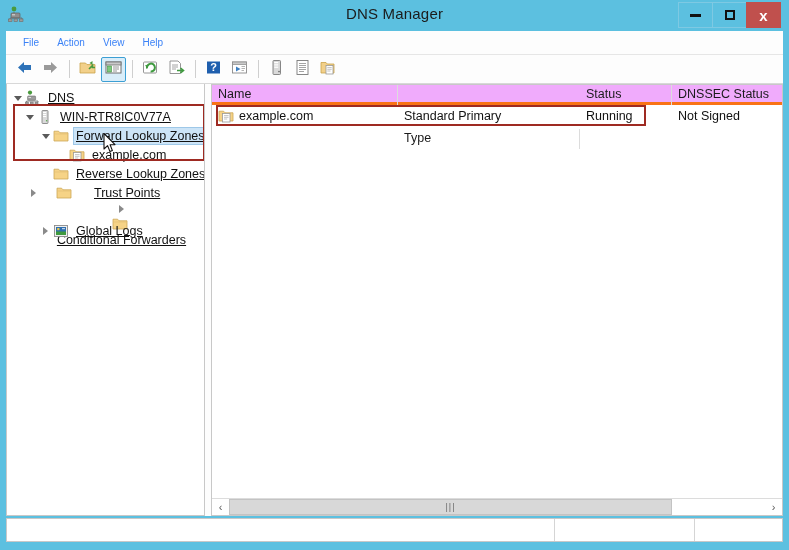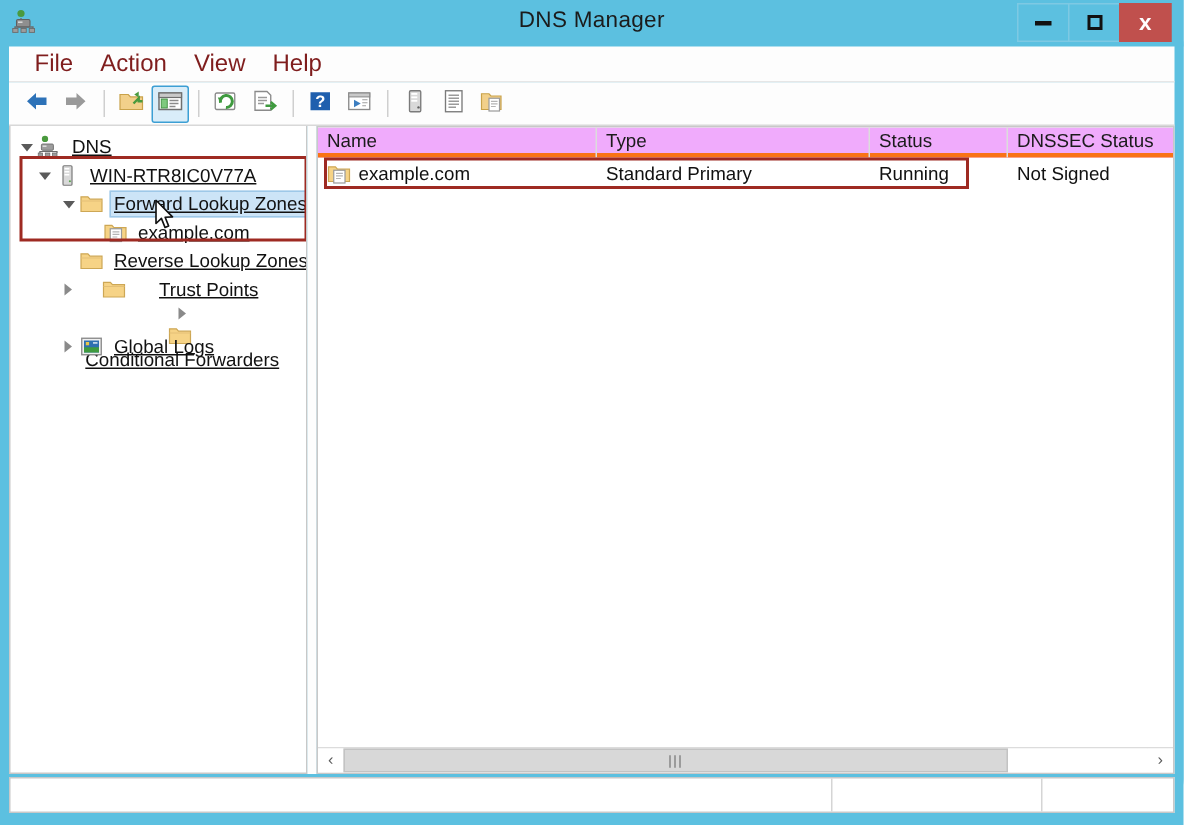--- a/index.html
+++ b/index.html
@@ -5,21 +5,21 @@
   html,body{margin:0;padding:0;}
   body{
     width:789px;height:550px;overflow:hidden;
     background:#5cc0e0;
     font-family:"Liberation Sans", sans-serif;
     font-size:12px;color:#1a1a1a;
     -webkit-font-smoothing:antialiased;
   }
   .window{
     position:absolute;left:0;top:0;width:789px;height:550px;
-    background:#5cc0e0;box-sizing:border-box;border-radius:31px;
+    background:#5cc0e0;box-sizing:border-box;
   }
 
   
   .titlebar{
     position:absolute;left:0;top:0;width:789px;height:31px;
     background:#5cc0e0;
   }
   .title-icon{
     position:absolute;left:8px;top:6px;width:18px;height:18px;
   }
@@ -40,21 +40,21 @@
   .minglyph{display:block;width:11px;height:3px;background:#111;}
   .maxglyph{display:block;width:10px;height:10px;border:2px solid #111;box-sizing:border-box;}
 
   
   .menubar{
     position:absolute;left:6px;top:31px;width:777px;height:24px;
     background:#fdfdfd;border-bottom:1px solid #e6e6e6;
     display:flex;align-items:center;padding-left:8px;box-sizing:border-box;
   }
   .menuitem{
-    padding:3px 9px;font-size:16px;color:#7f1d1d;cursor:default;
+    padding:3px 9px;font-size:10px;color:#3b82f6;cursor:default;
   }
 
   
   .toolbar{
     position:absolute;left:6px;top:55px;width:777px;height:29px;
     background:#fdfdfd;border-bottom:1px solid #d8d8d8;
     display:flex;align-items:center;padding-left:6px;box-sizing:border-box;
   }
   .tbtn{
     width:25px;height:25px;display:flex;align-items:center;justify-content:center;
@@ -369,21 +369,21 @@
       <span class="texp"></span>
       <span class="ticon">
         <svg width="16" height="16" viewBox="0 0 16 16">
           <path d="M1 3.2 L5.6 3.2 L7 4.8 L15 4.8 L15 13 L1 13 Z" fill="#f6d386" stroke="#cda755" stroke-width="0.8"></path>
           <path d="M1 6 L15 6" stroke="#e3bf76" stroke-width="0.7"></path>
         </svg>
       </span>
       <span class="tlabel">Reverse Lookup Zones</span>
     </div>
 
-    <div class="tnode" style="padding-left:32px;gap:15px;">
+    <div class="tnode" style="padding-left:20px;gap:15px;">
       <span class="texp">
         <span class="arrow-collapsed"></span>
       </span>
       <span class="ticon">
         <svg width="16" height="16" viewBox="0 0 16 16">
           <path d="M1 3.2 L5.6 3.2 L7 4.8 L15 4.8 L15 13 L1 13 Z" fill="#f6d386" stroke="#cda755" stroke-width="0.8"></path>
           <path d="M1 6 L15 6" stroke="#e3bf76" stroke-width="0.7"></path>
         </svg>
       </span>
       <span class="tlabel">Trust Points</span>
@@ -427,21 +427,21 @@
     </span>
 
   </div>
 
   <div class="splitter"></div>
 
   <div class="list-pane">
 
     <div class="lheader">
       <div class="lh" style="width:186px;">Name</div>
-      <div class="lh" style="width:182px;">Type</div>
+      <div class="lh" style="width:182px;margin-top:44px;">Type</div>
       <div class="lh" style="width:92px;">Status</div>
       <div class="lh" style="width:110px;border-right:none;">DNSSEC Status</div>
     </div>
 
     <div class="lrow">
       <div class="lc" style="width:186px;">
         <span style="width:16px;height:16px;display:inline-flex;margin-right:5px;">
           <svg width="16" height="16" viewBox="0 0 16 16">
             <path d="M1 3.2 L5.6 3.2 L7 4.8 L15 4.8 L15 13 L1 13 Z" fill="#f6d386" stroke="#cda755" stroke-width="0.8"></path>
             <rect x="4.5" y="5.5" width="7.5" height="8.5" fill="#ffffff" stroke="#9a9a9a" stroke-width="0.8"></rect>

